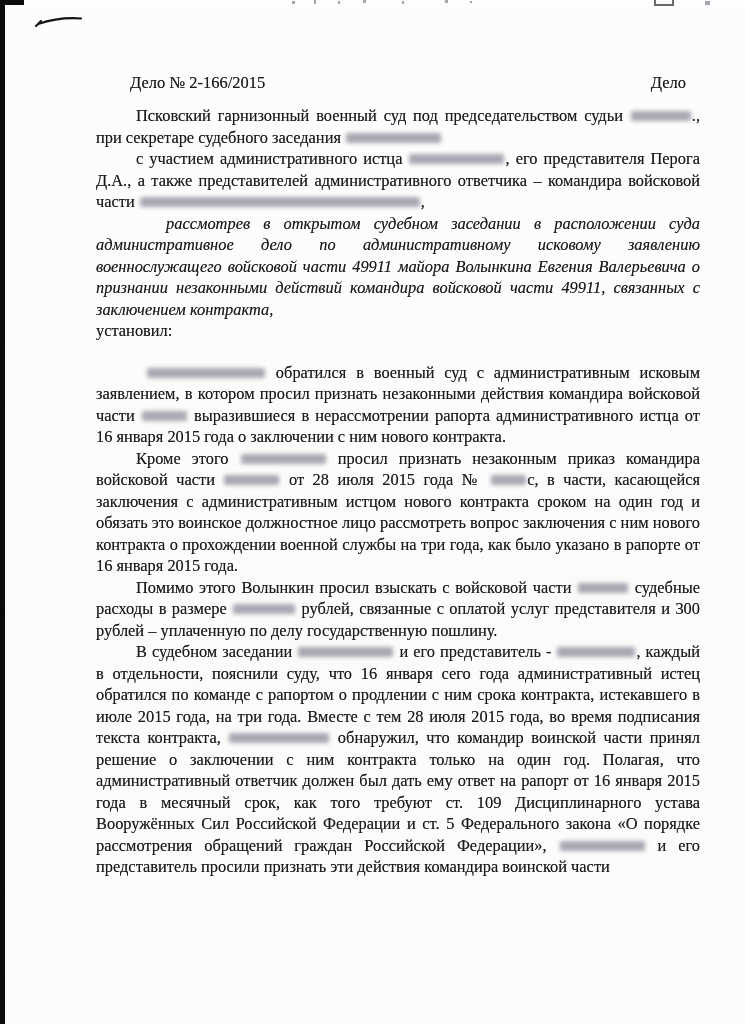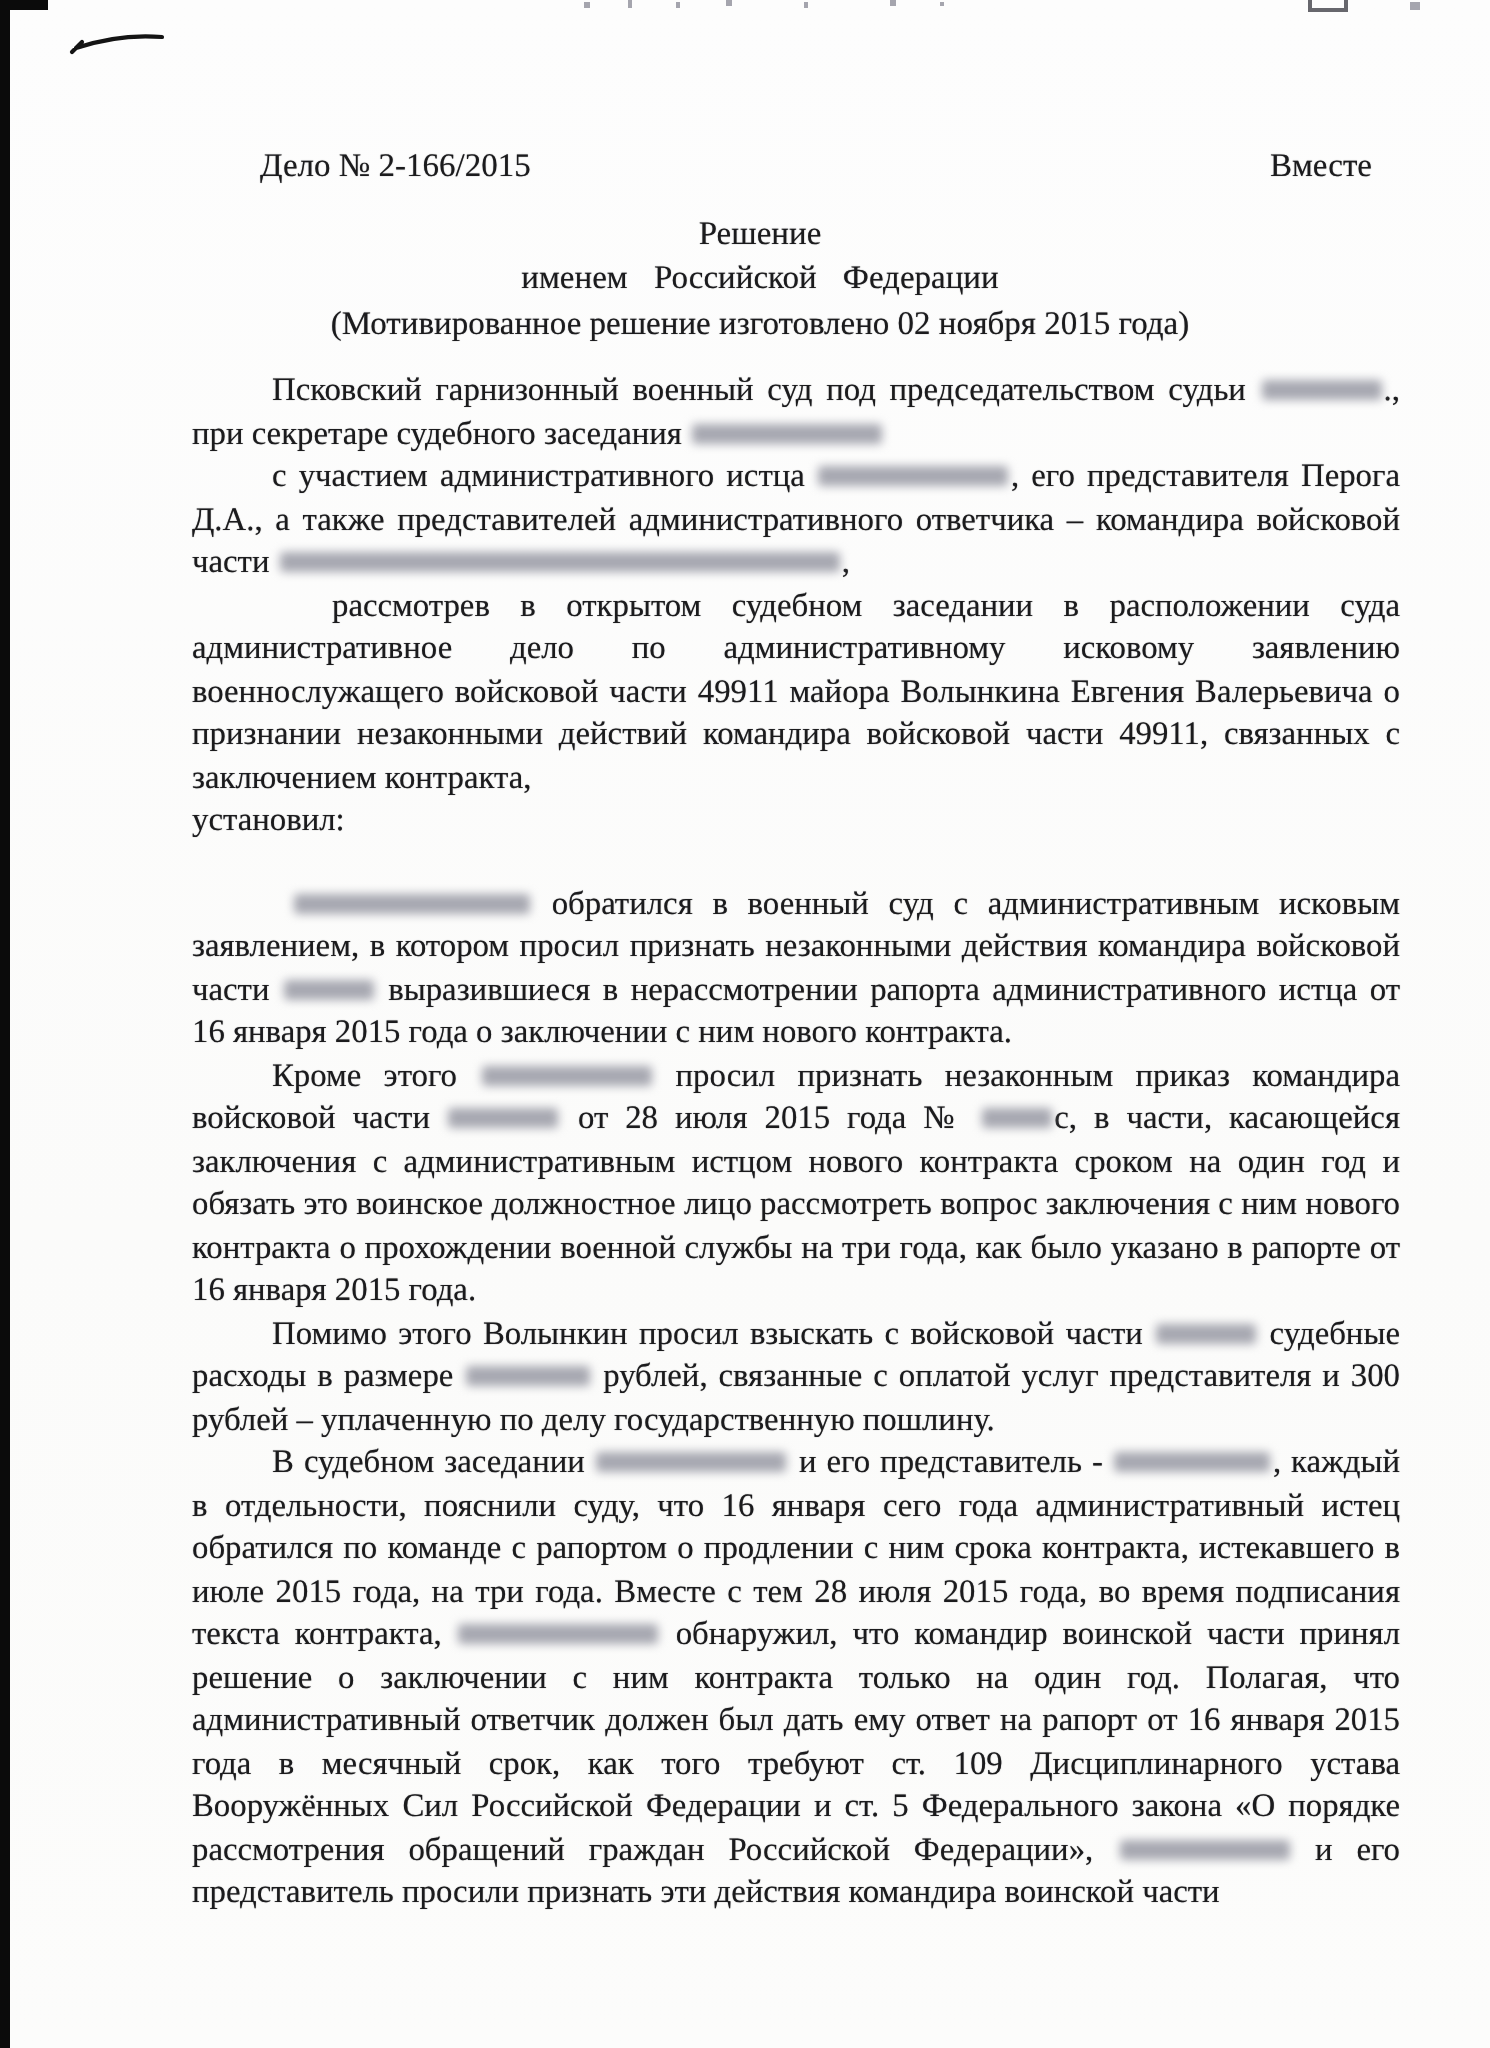--- a/index.html
+++ b/index.html
@@ -49,34 +49,29 @@
   <div class="topright-mark"></div>
 
   <svg class="pen" width="50" height="22" viewBox="0 0 50 22">
     <path d="M3 17 L8 12 M5 15 C 14 12, 30 8, 48 9.5" stroke="#141414" stroke-width="2.1" fill="none" stroke-linecap="round"></path>
   </svg>
 
   <div class="content">
 
     <div class="hdr-row">
       <span>Дело № 2-166/2015</span>
-      <span>Вместе</span>
+      <span>Дело</span>
     </div>
 
-    <div class="title-block">
-      <div>Решение</div>
-      <div class="title-l2">именем Российской Федерации</div>
-      <div>(Мотивированное решение изготовлено 02 ноября 2015 года)</div>
-    </div>
 
 
     <div class="docbody">
         <p class="para" style="text-indent: 40px;"><span>Псковский гарнизонный военный суд под председательством судьи </span><span class="redact" style="width: 60px; background: rgb(167, 168, 177);"></span><span>., при секретаре судебного заседания </span><span class="redact" style="width: 95px; background: rgb(167, 168, 177);"></span></p>
         <p class="para" style="text-indent: 40px;"><span>с участием административного истца </span><span class="redact" style="width: 95px; background: rgb(167, 168, 177);"></span><span>, его представителя Перога Д.А., а также представителей административного ответчика – командира войсковой части </span><span class="redact" style="width: 280px; background: rgb(167, 168, 177);"></span><span>,</span></p>
-        <p class="para" style="text-indent: 70px;"><span>рассмотрев в открытом судебном заседании в расположении суда административное дело по административному исковому заявлению военнослужащего войсковой части 49911 майора Волынкина Евгения Валерьевича о признании незаконными действий командира войсковой части 49911, связанных с заключением контракта,</span></p>
+        <p class="para" style="text-indent: 70px; font-style: italic;"><span>рассмотрев в открытом судебном заседании в расположении суда административное дело по административному исковому заявлению военнослужащего войсковой части 49911 майора Волынкина Евгения Валерьевича о признании незаконными действий командира войсковой части 49911, связанных с заключением контракта,</span></p>
         <p class="center-line">установил:</p>
         <p class="para" style="text-indent: 50px;"><span class="redact" style="width: 118px; background: rgb(167, 168, 177);"></span><span> обратился в военный суд с административным исковым заявлением, в котором просил признать незаконными действия командира войсковой части </span><span class="redact" style="width: 45px; background: rgb(167, 168, 177);"></span><span> выразившиеся в нерассмотрении рапорта административного истца от 16 января 2015 года о заключении с ним нового контракта.</span></p>
         <p class="para" style="text-indent: 40px;"><span>Кроме этого </span><span class="redact" style="width: 85px; background: rgb(167, 168, 177);"></span><span> просил признать незаконным приказ командира войсковой части </span><span class="redact" style="width: 55px; background: rgb(167, 168, 177);"></span><span> от 28 июля 2015 года № </span><span class="redact" style="width: 35px; background: rgb(167, 168, 177);"></span><span>с, в части, касающейся заключения с административным истцом нового контракта сроком на один год и обязать это воинское должностное лицо рассмотреть вопрос заключения с ним нового контракта о прохождении военной службы на три года, как было указано в рапорте от 16 января 2015 года.</span></p>
         <p class="para" style="text-indent: 40px;"><span>Помимо этого Волынкин просил взыскать с войсковой части </span><span class="redact" style="width: 50px; background: rgb(167, 168, 177);"></span><span> судебные расходы в размере </span><span class="redact" style="width: 62px; background: rgb(167, 168, 177);"></span><span> рублей, связанные с оплатой услуг представителя и 300 рублей – уплаченную по делу государственную пошлину.</span></p>
         <p class="para" style="text-indent: 40px;"><span>В судебном заседании </span><span class="redact" style="width: 95px; background: rgb(167, 168, 177);"></span><span> и его представитель - </span><span class="redact" style="width: 78px; background: rgb(167, 168, 177);"></span><span>, каждый в отдельности, пояснили суду, что 16 января сего года административный истец обратился по команде с рапортом о продлении с ним срока контракта, истекавшего в июле 2015 года, на три года. Вместе с тем 28 июля 2015 года, во время подписания текста контракта, </span><span class="redact" style="width: 100px; background: rgb(167, 168, 177);"></span><span> обнаружил, что командир воинской части принял решение о заключении с ним контракта только на один год. Полагая, что административный ответчик должен был дать ему ответ на рапорт от 16 января 2015 года в месячный срок, как того требуют ст. 109 Дисциплинарного устава Вооружённых Сил Российской Федерации и ст. 5 Федерального закона «О порядке рассмотрения обращений граждан Российской Федерации», </span><span class="redact" style="width: 85px; background: rgb(167, 168, 177);"></span><span> и его представитель просили признать эти действия командира воинской части</span></p>
       </div>
 
   </div>
 </div>
 

